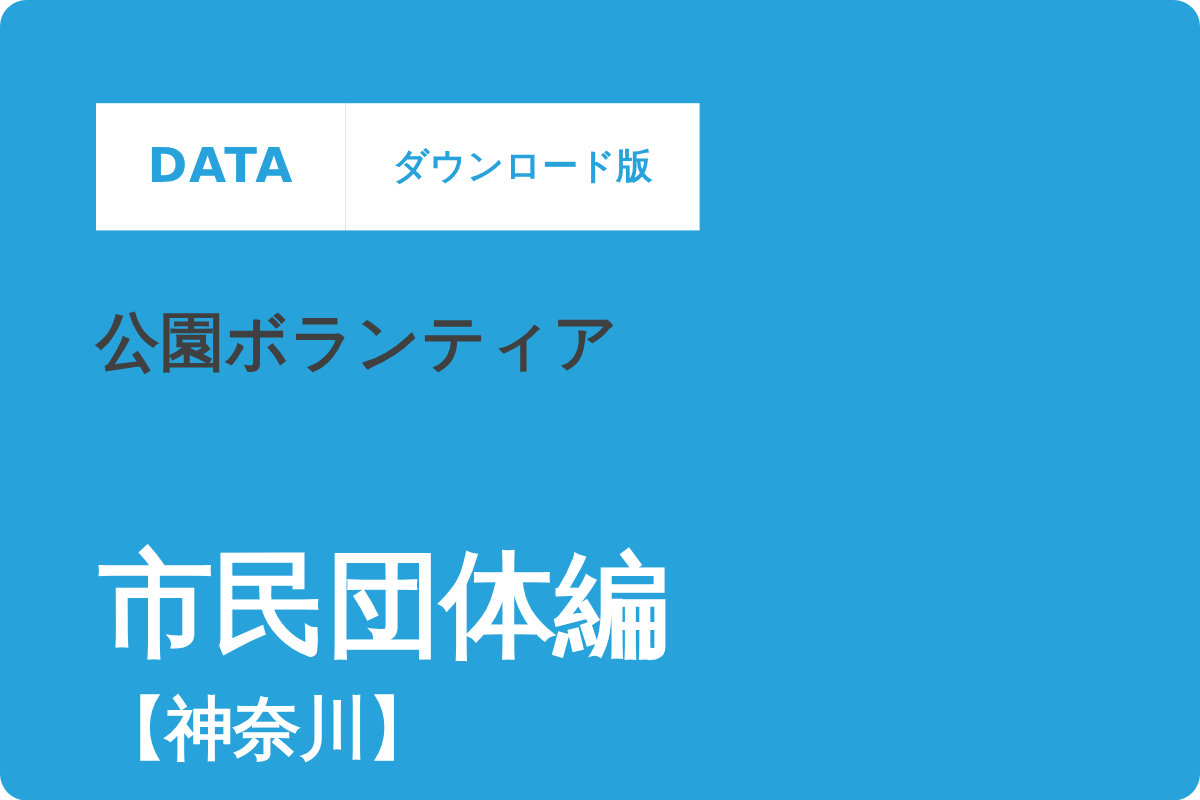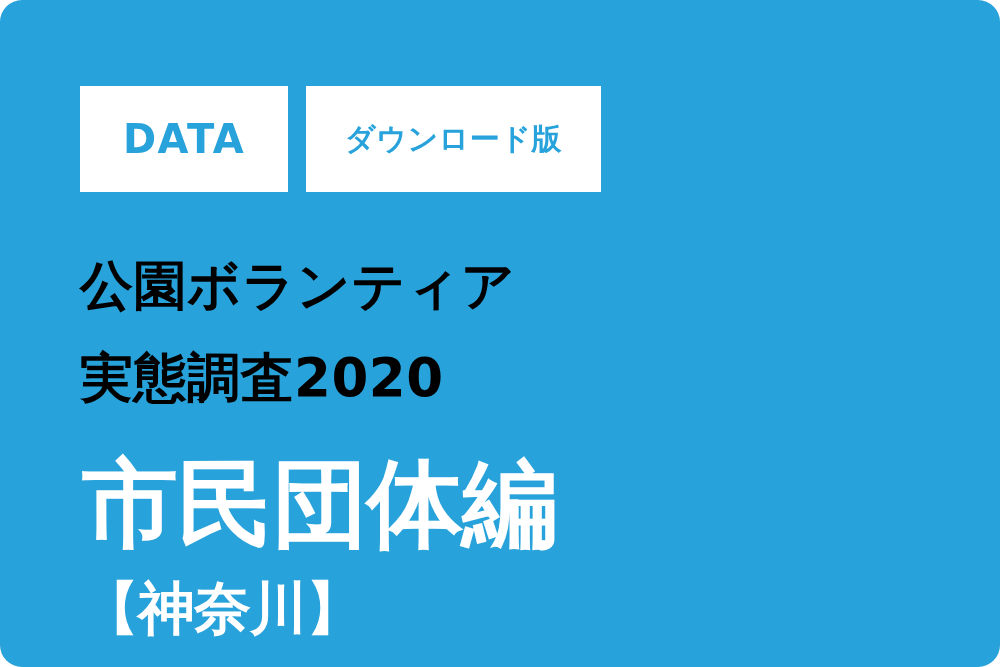--- a/index.html
+++ b/index.html
@@ -26,21 +26,20 @@
   }
 
   
   #badge-row {
     position: absolute;
     left: 80px;
     top: 86px;
     display: flex;
     flex-direction: row;
     align-items: stretch;
-    gap: 18px;
   }
   .badge {
     background: #FFFFFF;
     height: 106px;
     display: flex;
     align-items: center;
     justify-content: center;
     box-sizing: border-box;
   }
   #badge-data {
@@ -64,21 +63,21 @@
     font-size: 30px;
     font-weight: 600;
     letter-spacing: 0.5px;
   }
 
   
   #subtitle-block {
     position: absolute;
     left: 80px;
     top: 240px;
-    color: #000000;
+    color: #404040;
   }
   .subtitle-line {
     font-size: 53px;
     font-weight: 600;
     line-height: 92px;
     letter-spacing: 0.5px;
     white-space: nowrap;
     display: block;
   }
 
@@ -118,21 +117,20 @@
     <div class="badge" id="badge-data">
       <span class="badge-label">DATA</span>
     </div>
     <div class="badge" id="badge-download">
       <span class="badge-label">ダウンロード版</span>
     </div>
   </div>
 
   <div id="subtitle-block">
     <span class="subtitle-line">公園ボランティア</span>
-    <span class="subtitle-line">実態調査2020</span>
   </div>
 
   <div id="main-heading">
     <span id="heading-main-text">市民団体編</span>
     <span id="heading-region-text">【神奈川】</span>
   </div>
 
 </div>
 
 </body></html>

